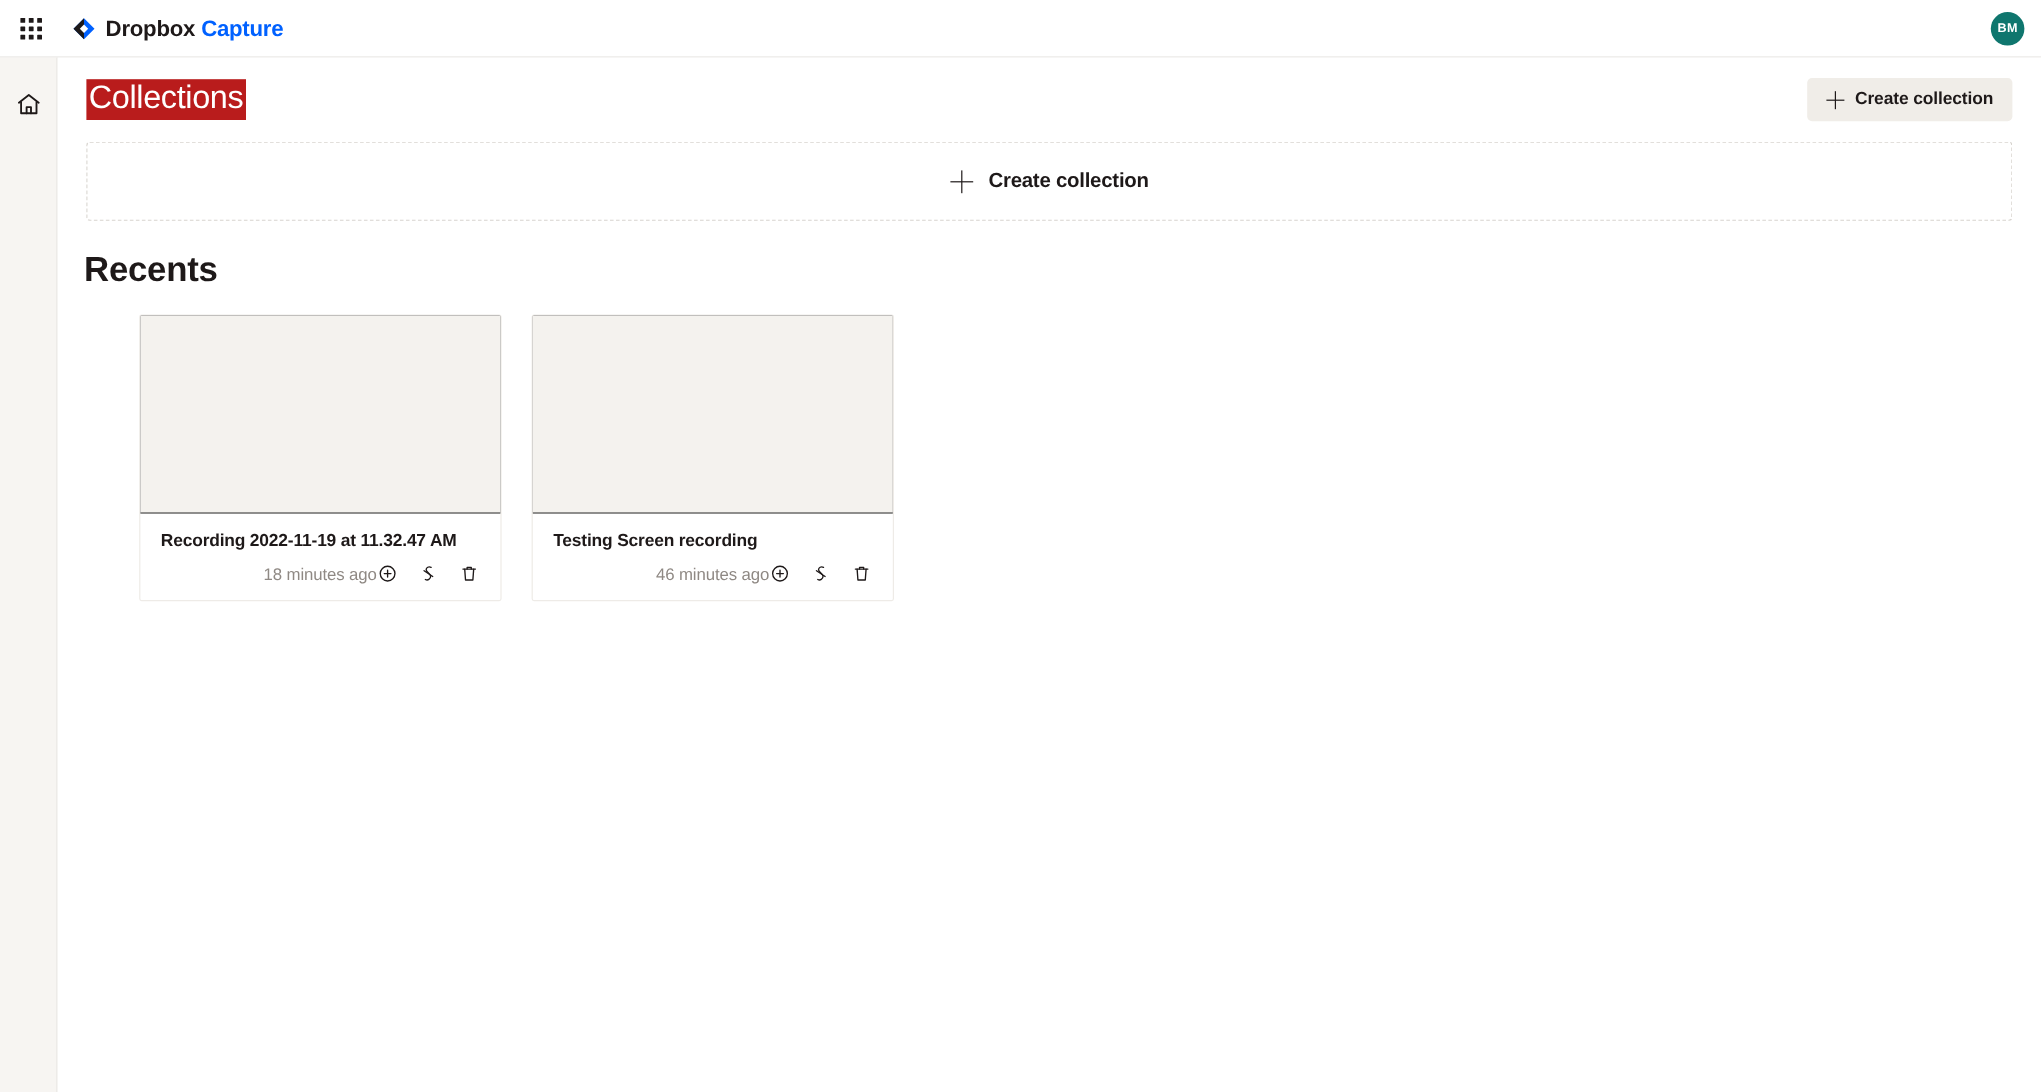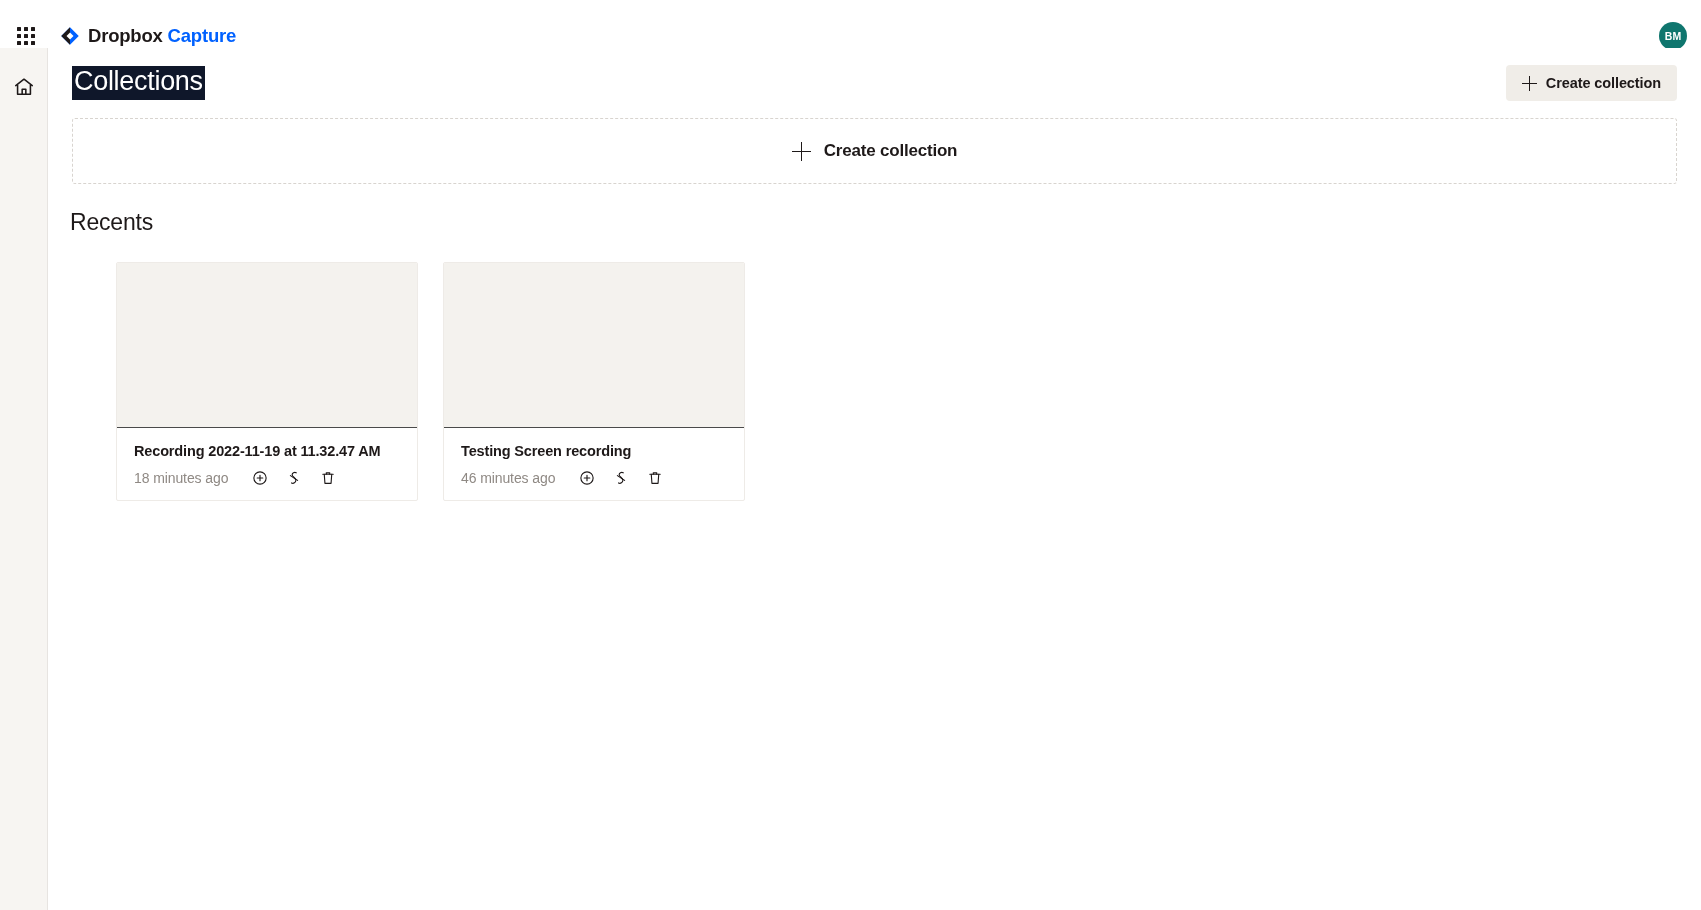--- a/index.html
+++ b/index.html
@@ -16,21 +16,20 @@
   
   .topbar {
     position: absolute;
     top: 0; left: 0;
     width: 1701px;
     height: 48px;
     background: #ffffff;
     border-bottom: 1px solid #e7e4e1;
     display: flex;
     align-items: center;
-    margin-top: 12px;
   }
 
   .apps-grid {
     margin-left: 14px;
     width: 24px; height: 24px;
     display: grid;
     grid-template-columns: repeat(3, 4px);
     grid-template-rows: repeat(3, 4px);
     gap: 3px;
     align-content: center;
@@ -117,21 +116,21 @@
     align-items: center;
     justify-content: space-between;
   }
 
   .page-title {
     font-size: 27px;
     font-weight: 400;
     letter-spacing: -0.3px;
     line-height: 1.1;
     color: #ffffff;
-    background: #0f172a;
+    background: #b91c1c;
     padding: 1px 2px 3px 2px;
     display: inline-block;
   }
 
   .create-btn {
     background: #f0ede8;
     border: none;
     border-radius: 4px;
     height: 36px;
     padding: 0 16px;
@@ -184,22 +183,22 @@
     color: #1e1919;
   }
   .dropzone-inner .plus-glyph { width: 19px; height: 19px; }
   .dropzone-inner .plus-glyph::before { top: 9px; width: 19px; height: 1.6px; }
   .dropzone-inner .plus-glyph::after { left: 9px; height: 19px; width: 1.6px; }
 
   .section-title {
     position: absolute;
     top: 161px;
     left: 22px;
-    font-size: 23px;
-    font-weight: 400;
+    font-size: 29px;
+    font-weight: 700;
     letter-spacing: -0.2px;
     color: #1e1919;
   }
 
   .card-grid {
     position: absolute;
     top: 214px;
     left: 24px;
     display: flex;
     gap: 25px;
@@ -234,22 +233,21 @@
     line-height: 1.2;
     white-space: nowrap;
     overflow: hidden;
     text-overflow: ellipsis;
   }
 
   .card-meta {
     margin-top: 9px;
     display: flex;
     align-items: center;
-    justify-content: flex-start;
-    gap: 23px;
+    justify-content: flex-end;
   }
 
   .card-time {
     font-size: 14px;
     color: #8f8984;
     letter-spacing: -0.1px;
   }
 
   .card-actions {
     display: flex;

